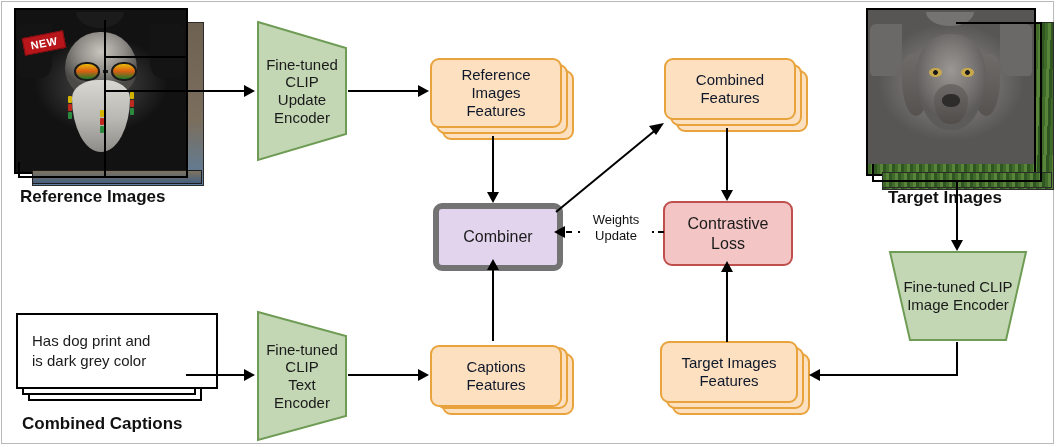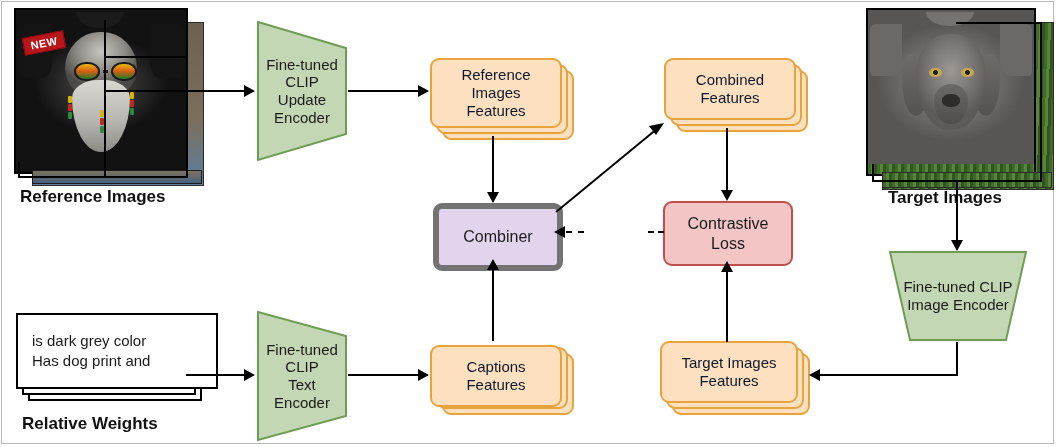--- a/index.html
+++ b/index.html
@@ -176,26 +176,26 @@
       <div>Contrastive</div>
       <div>Loss</div>
     </div>
   </div>
 
   <div class="card-stack" style="left:16px;top:313px;width:200px;height:96px;">
     <div class="card-sh" style="left:12px;top:12px;width:170px;height:72px;"></div>
     <div class="card-sh" style="left:6px;top:6px;width:170px;height:72px;"></div>
     <div class="card-front" style="left:0px;top:0px;width:170px;height:72px;">
       <div class="card-text" style="font-size:15px;">
+        <div>Has dog print and</div>
         <div>is dark grey color</div>
-        <div>Has dog print and</div>
-      </div>
-    </div>
-  </div>
-  <div class="caption-label" style="left:22px;top:414px;font-size:17px;">Relative Weights</div>
+      </div>
+    </div>
+  </div>
+  <div class="caption-label" style="left:22px;top:414px;font-size:17px;">Combined Captions</div>
 
   <div class="trap" style="left:256px;top:310px;width:92px;height:132px;">
     <svg class="trap-bg" viewBox="0 0 92 132" preserveAspectRatio="none">
       <polygon points="2,2 90,26 90,106 2,130" fill="#c3d7b4" stroke="#6f9c55" stroke-width="2"></polygon>
     </svg>
     <div class="trap-label" style="font-size:15px;">
       <div>Fine-tuned</div>
       <div>CLIP</div>
       <div>Text</div>
       <div>Encoder</div>
@@ -286,20 +286,24 @@
 
   <div class="ln vl" style="left:726px;top:128px;height:62px;"></div>
   <div class="arrow ar-down" style="left:721px;top:190px;"></div>
 
   <div class="ln vl" style="left:726px;top:272px;height:70px;"></div>
   <div class="arrow ar-up" style="left:721px;top:261px;"></div>
 
   <div class="dash-h" style="left:648px;top:231px;width:16px;"></div>
   <div class="dash-h" style="left:566px;top:231px;width:18px;"></div>
   <div class="arrow ar-left" style="left:554px;top:226px;"></div>
+  <div class="edge-label" style="left:580px;top:212px;width:72px;font-size:13px;">
+    <div>Weights</div>
+    <div>Update</div>
+  </div>
 
   <div class="ln vl" style="left:956px;top:180px;height:60px;"></div>
   <div class="arrow ar-down" style="left:951px;top:240px;"></div>
   <div class="ln hl" style="left:872px;top:180px;width:170px;"></div>
   <div class="ln vl" style="left:872px;top:164px;height:18px;"></div>
   <div class="ln vl" style="left:1040px;top:22px;height:158px;"></div>
   <div class="ln hl" style="left:956px;top:22px;width:86px;"></div>
 
   <div class="ln vl" style="left:956px;top:342px;height:32px;"></div>
   <div class="ln hl" style="left:820px;top:374px;width:138px;"></div>

